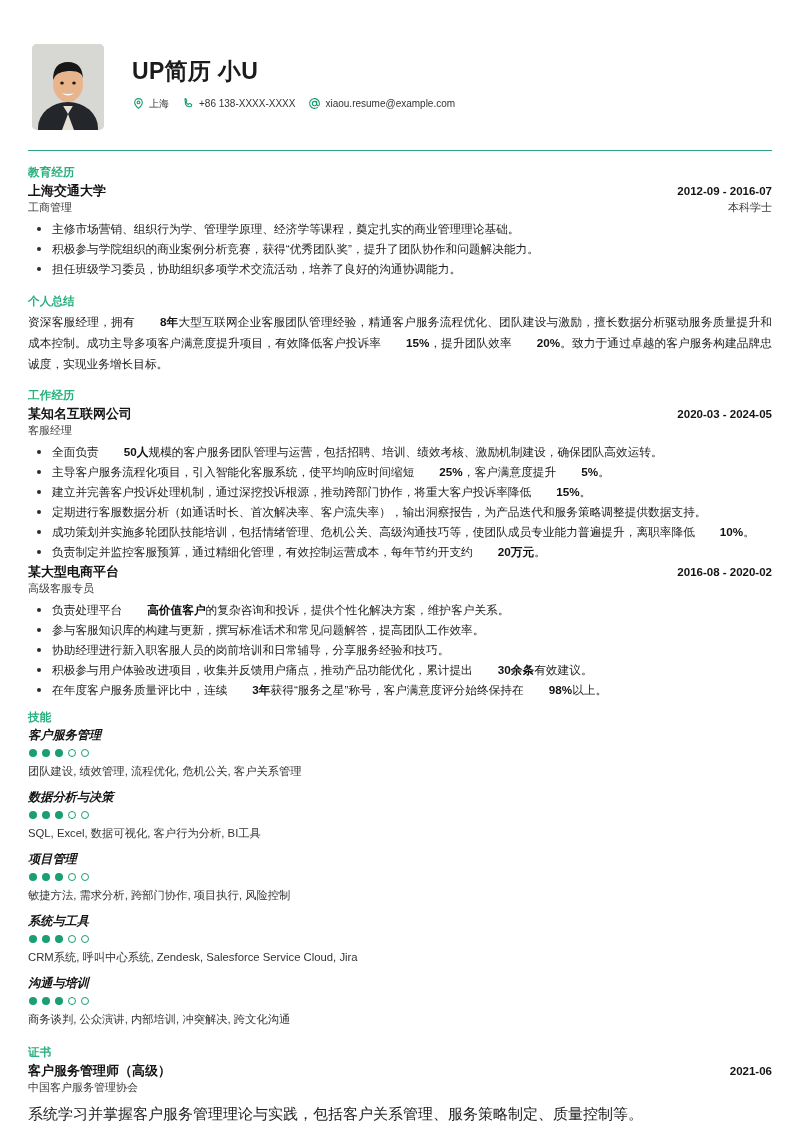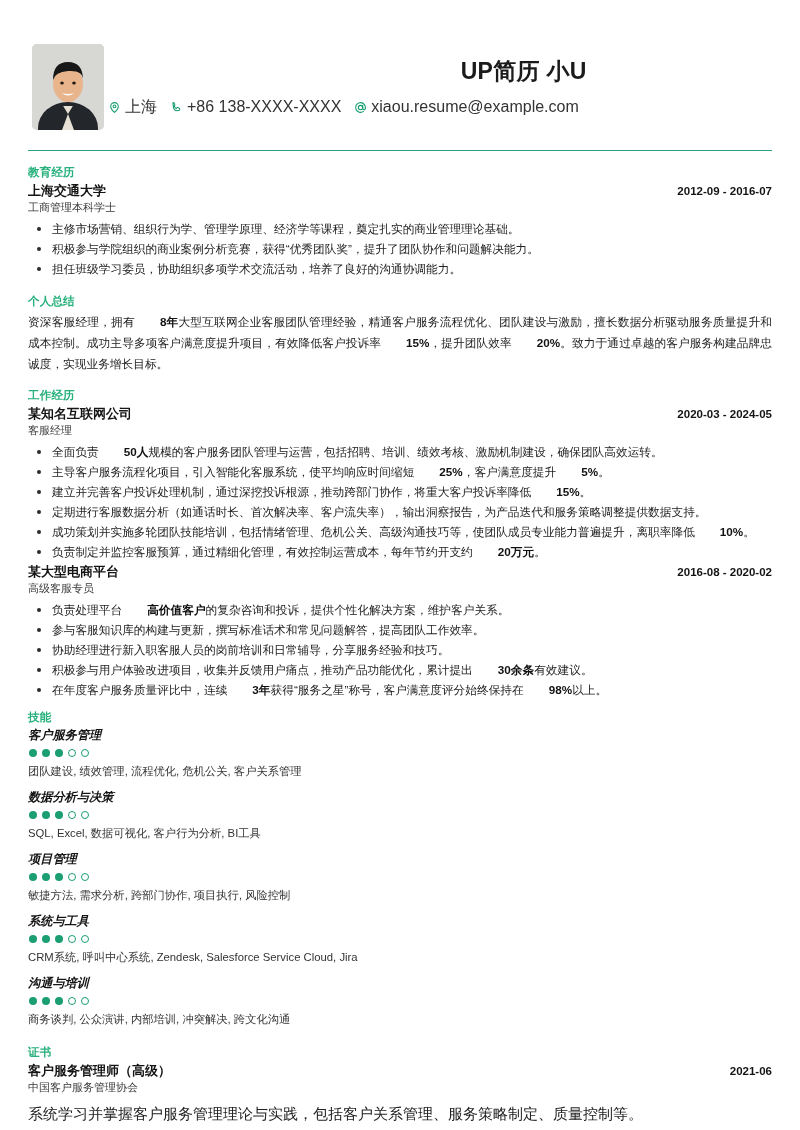--- a/index.html
+++ b/index.html
@@ -10,61 +10,61 @@
   }
   .page {
     width: 800px;
     min-height: 1130px;
     background: #ffffff;
     padding: 44px 24px 18px 24px;
     position: relative;
   }
 
   
-  .header { display: flex; align-items: flex-start; gap: 4px; padding-left: 8px; text-align: right; }
+  .header { display: flex; align-items: flex-start; gap: 28px; padding-left: 8px; }
   .avatar {
     width: 72px; height: 86px;
     border-radius: 5px;
     overflow: hidden;
     flex: 0 0 auto;
     background: #d9d9d6;
     position: relative;
   }
   .avatar svg { display: block; width: 100%; height: 100%; }
   .identity { padding-top: 14px; }
   .name {
     font-size: 23px; font-weight: bold; color: #1b1b1b;
     letter-spacing: .3px; line-height: 1.2;
   }
   .contacts {
     margin-top: 11px;
     display: flex; align-items: center; flex-wrap: wrap;
     gap: 5px;
-    font-size: 16px; color: #333;
+    font-size: 10px; color: #333;
   }
   .contact { display: inline-flex; align-items: center; gap: 4px; margin-right: 8px; }
   .contact .ic { display: inline-flex; width: 13px; height: 13px; color: #159c6d; }
   .contact .ic svg { width: 13px; height: 13px; display: block; }
 
   .rule {
     margin: 20px 4px 14px 4px;
     height: 1px; background: #2e9e84; border: 0;
   }
 
   
   .section { padding: 0 4px; }
   .sec-title {
     font-size: 11.5px; font-weight: bold; color: #26b07c;
     margin-bottom: 2px; letter-spacing: .2px;
   }
   .entry { margin-bottom: 2px; }
   .entry-head { display: flex; justify-content: space-between; align-items: baseline; }
   .org { font-size: 13px; font-weight: bold; color: #141414; }
   .when { font-size: 11.5px; font-weight: bold; color: #141414; white-space: nowrap; }
-  .sub-row { display: flex; align-items: baseline; }
+  .sub-row { display: flex; justify-content: space-between; align-items: baseline; }
   .role { font-size: 11px; color: #3a3a3a; }
   .degree { font-size: 11px; color: #3a3a3a; white-space: nowrap; }
 
   ul.bullets { list-style: none; margin: 5px 0 0 0; padding: 0; }
   ul.bullets li {
     position: relative;
     padding-left: 24px;
     font-size: 11.7px; color: #222;
     line-height: 1.62;
     margin-bottom: 1px;

